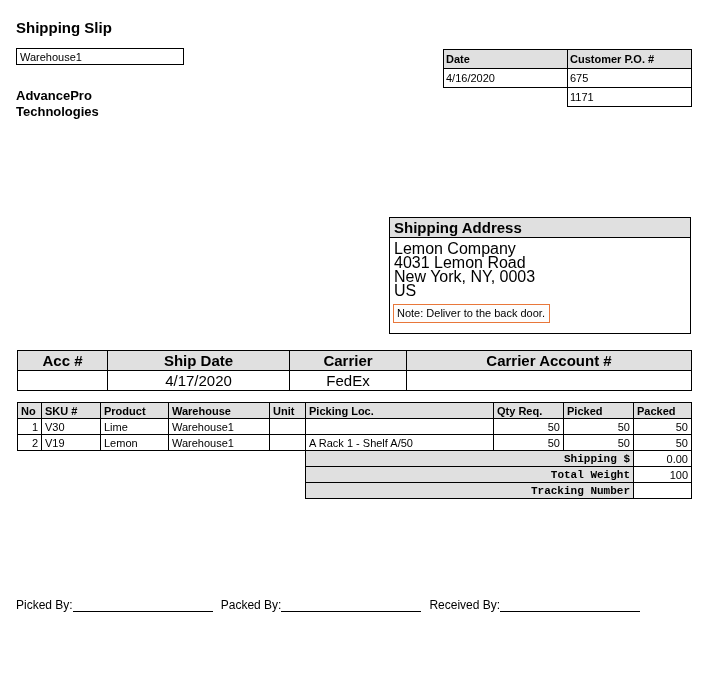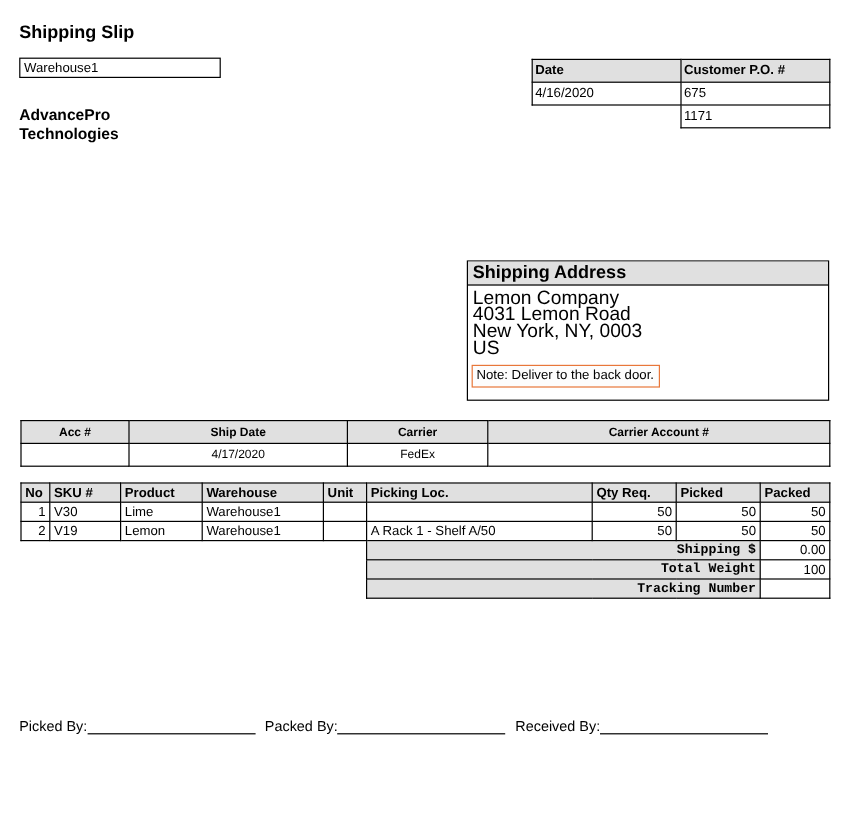--- a/index.html
+++ b/index.html
@@ -125,21 +125,21 @@
     position: absolute;
     left: 17px;
     top: 350px;
     width: 674px;
     border-collapse: collapse;
     table-layout: fixed;
   }
   .carrier-table td {
     border: 1px solid #000000;
     height: 16px;
-    font-size: 10px;
+    font-size: 15px;
     text-align: center;
     padding: 1px 2px;
   }
 
   
   .items-table {
     position: absolute;
     left: 17px;
     top: 402px;
     width: 674px;

